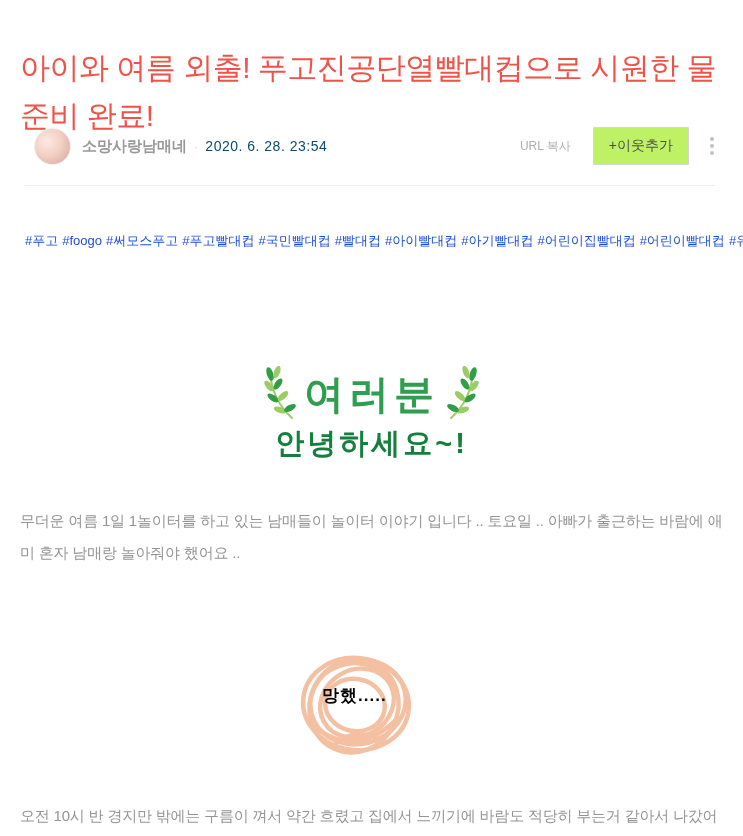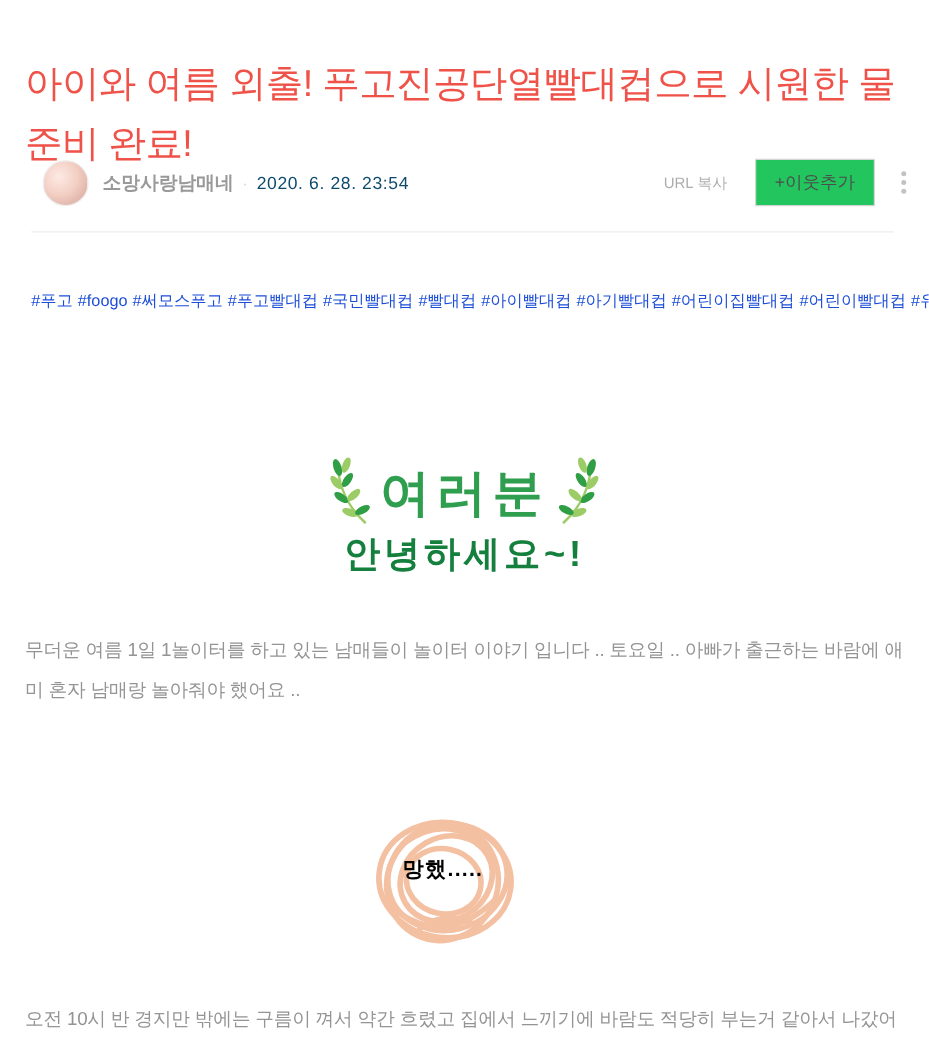--- a/index.html
+++ b/index.html
@@ -23,21 +23,21 @@
     font-size: 30px;
     line-height: 48px;
     font-weight: 400;
     color: #ef5248;
     letter-spacing: -0.5px;
     margin-top: 32px;
   }
 
   .profile-row {
     position: absolute;
-    top: 126px; left: 34px; right: 13px;
+    top: 126px; left: 34px; right: 24px;
     height: 40px;
     display: flex;
     align-items: center;
     justify-content: center;
   }
   .avatar {
     width: 37px; height: 37px;
     border-radius: 50%;
     background: radial-gradient(circle at 35% 35%, #fdeae4 0%, #f3cfc4 45%, #dfb3a8 80%);
     border: 1px solid #eee;
@@ -72,21 +72,21 @@
     color: #aeaeae;
     cursor: pointer;
     background: none; border: none;
     font-family: inherit;
   }
   .add-neighbor {
     margin-left: 22px;
     padding: 9px 15px;
     font-size: 14px;
     color: #4d4d4d;
-    background: #22c55e;
+    background: #bef264;
     border: 1px solid #d4d4d4;
     border-radius: 1px;
     cursor: pointer;
     font-family: inherit;
   }
   .more-menu {
     margin-left: 16px;
     display: flex;
     flex-direction: column;
     gap: 3px;

